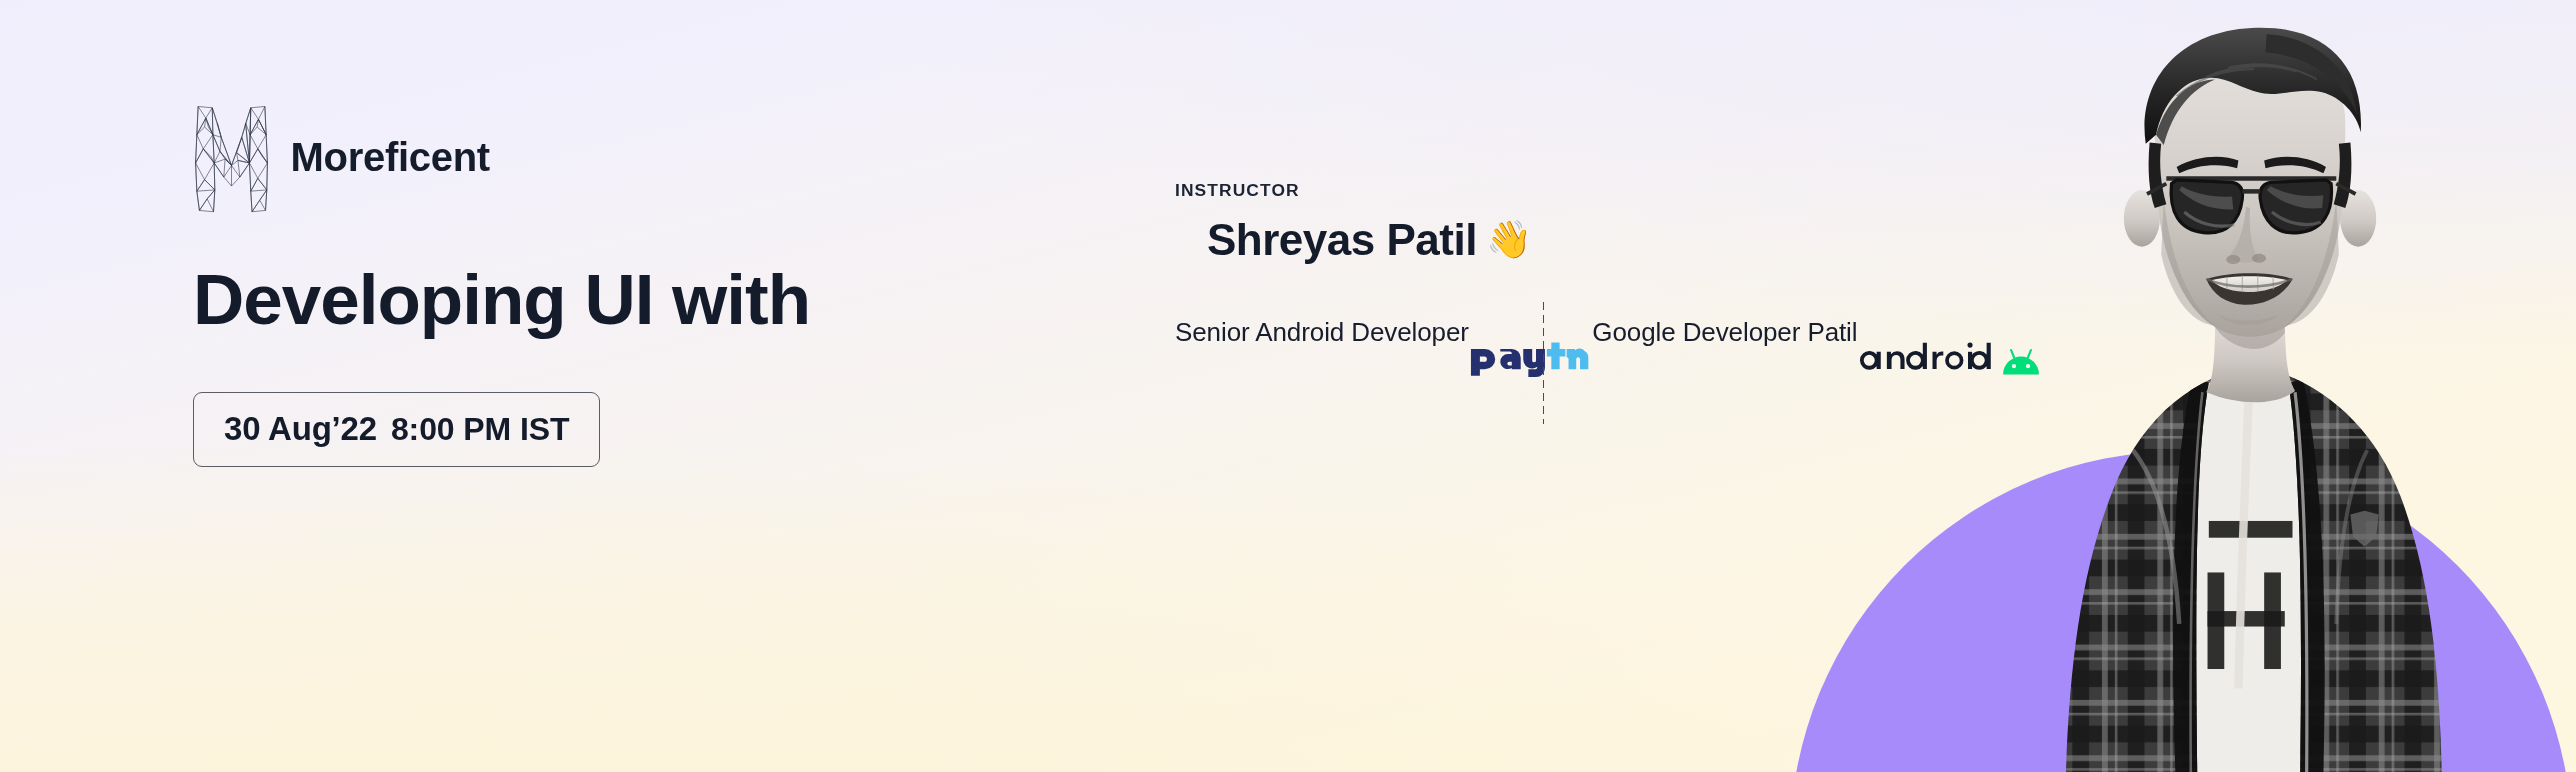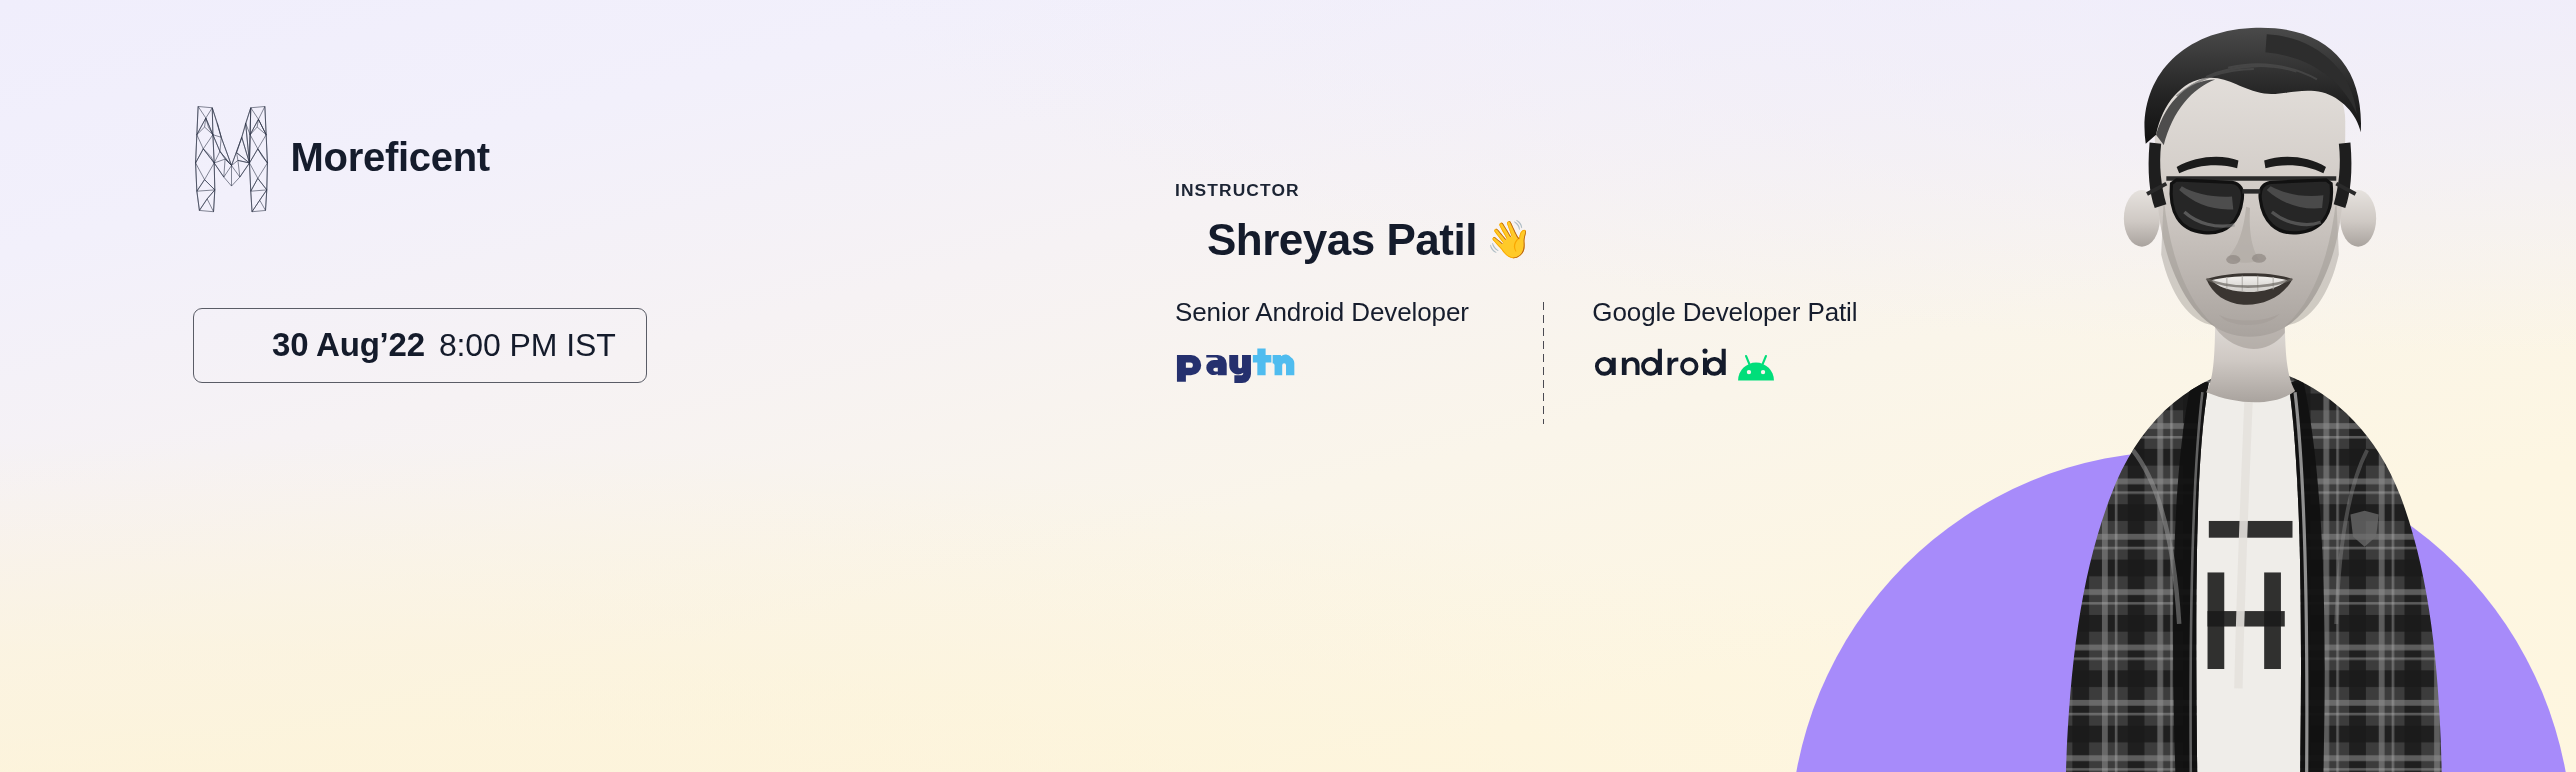--- a/index.html
+++ b/index.html
@@ -94,25 +94,24 @@
     border-radius:9px;
     padding:19.3px 30px 20.6px 30px;
     line-height:1;
     white-space:nowrap;
   }
   #date-badge .date-text{
     font-size:33px;
     font-weight:700;
     color:#141B2B;
     letter-spacing:-0.2px;
-    margin-left:48px;
   }
   #date-badge .time-text{
     font-size:32px;
-    font-weight:400;
+    font-weight:700;
     color:#141B2B;
     letter-spacing:-0.1px;
   }
 
   
   #instructor{
     position:absolute;
     left:1175px;
     top:182px;
     width:902px;
@@ -139,21 +138,22 @@
   }
   #wave-emoji{ font-size:37px; line-height:1; }
 
   #creds{
     margin-top:36px;
     display:flex;
     align-items:flex-start;
   }
   .cred{
     display:flex;
-    flex-direction:column;
+    flex-direction:row;
+    margin-top:20px;
   }
   .cred-title{
     font-size:26px;
     font-weight:400;
     color:#161D2D;
     line-height:1;
     white-space:nowrap;
     letter-spacing:-0.1px;
   }
   .cred-logo{
@@ -274,20 +274,21 @@
           <path d="M18 40 L20 26"></path>
           <path d="M89 52 L100 40"></path>
           <path d="M100 40 L114 52"></path>
           <path d="M100 40 L102 28"></path>
         </g>
       </svg>
       <div id="brand-name">Moreficent</div>
     </div>
 
     <h1 id="headline">
+      <span class="line1">Developing UI with</span>
     </h1>
 
     <div id="date-badge">
       <span class="date-text">30 Aug’22</span>
       <span class="time-text">8:00 PM IST</span>
     </div>
 
   </div>
 
   <div id="instructor">

